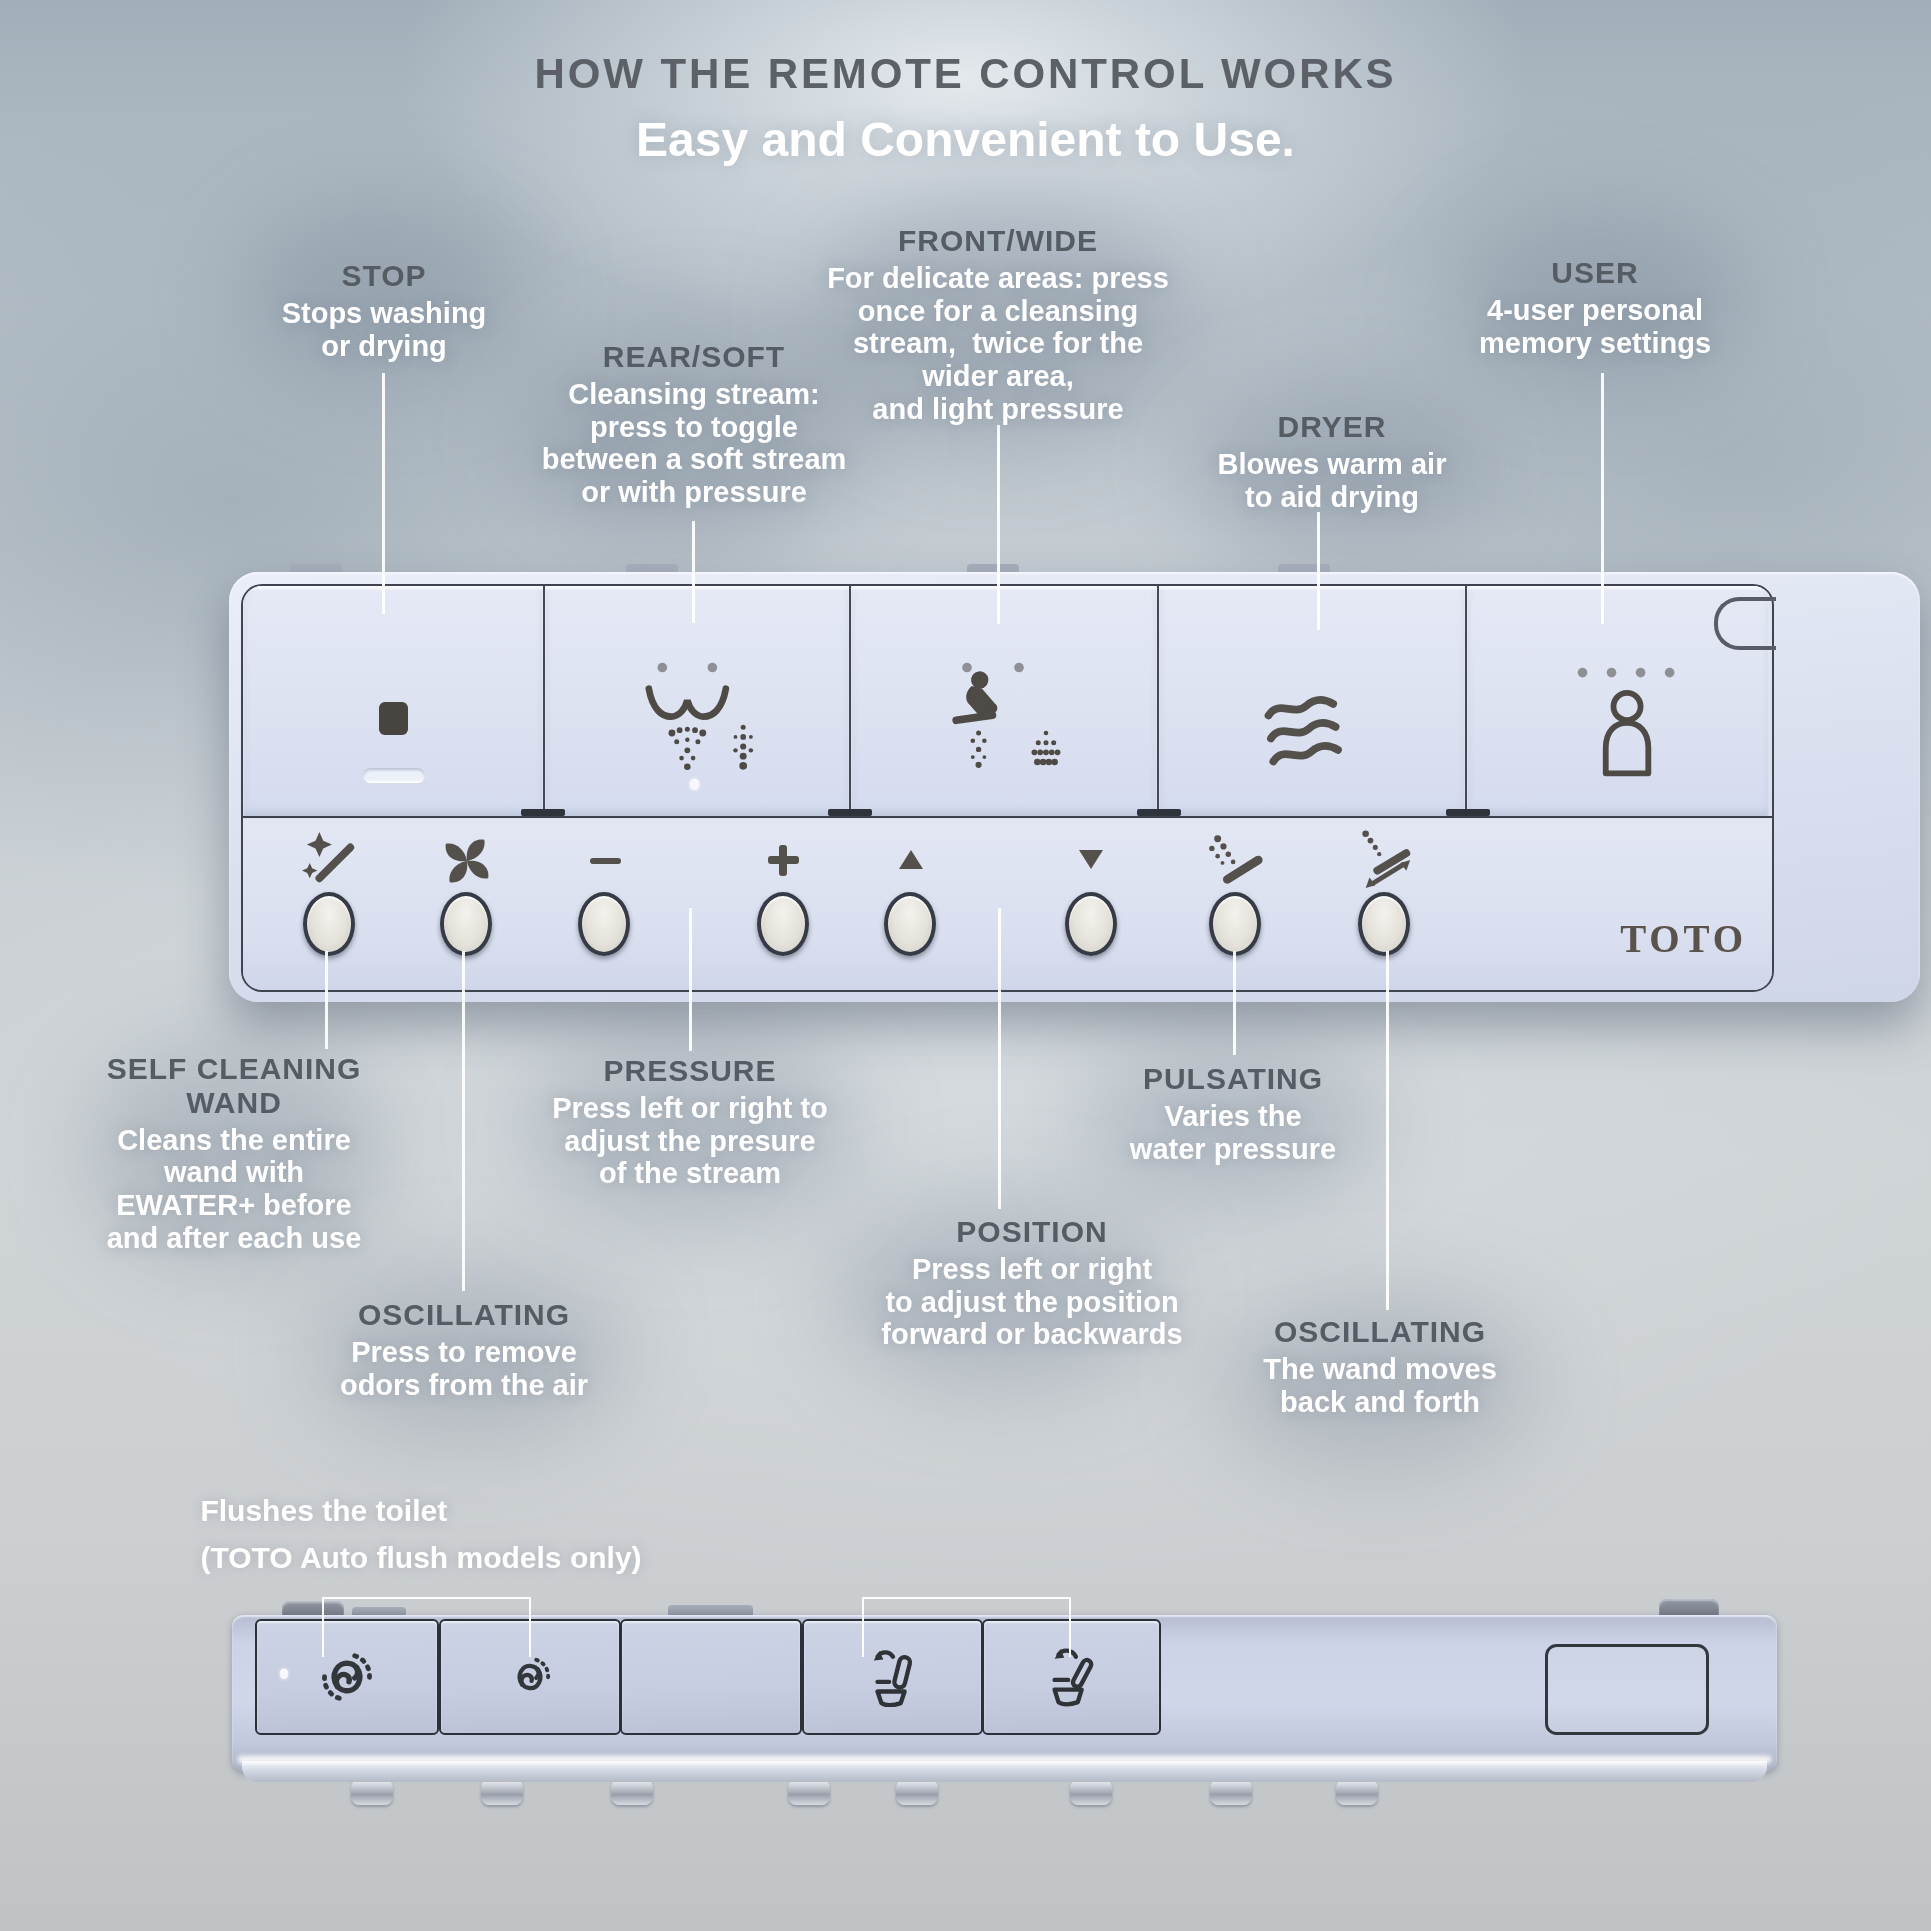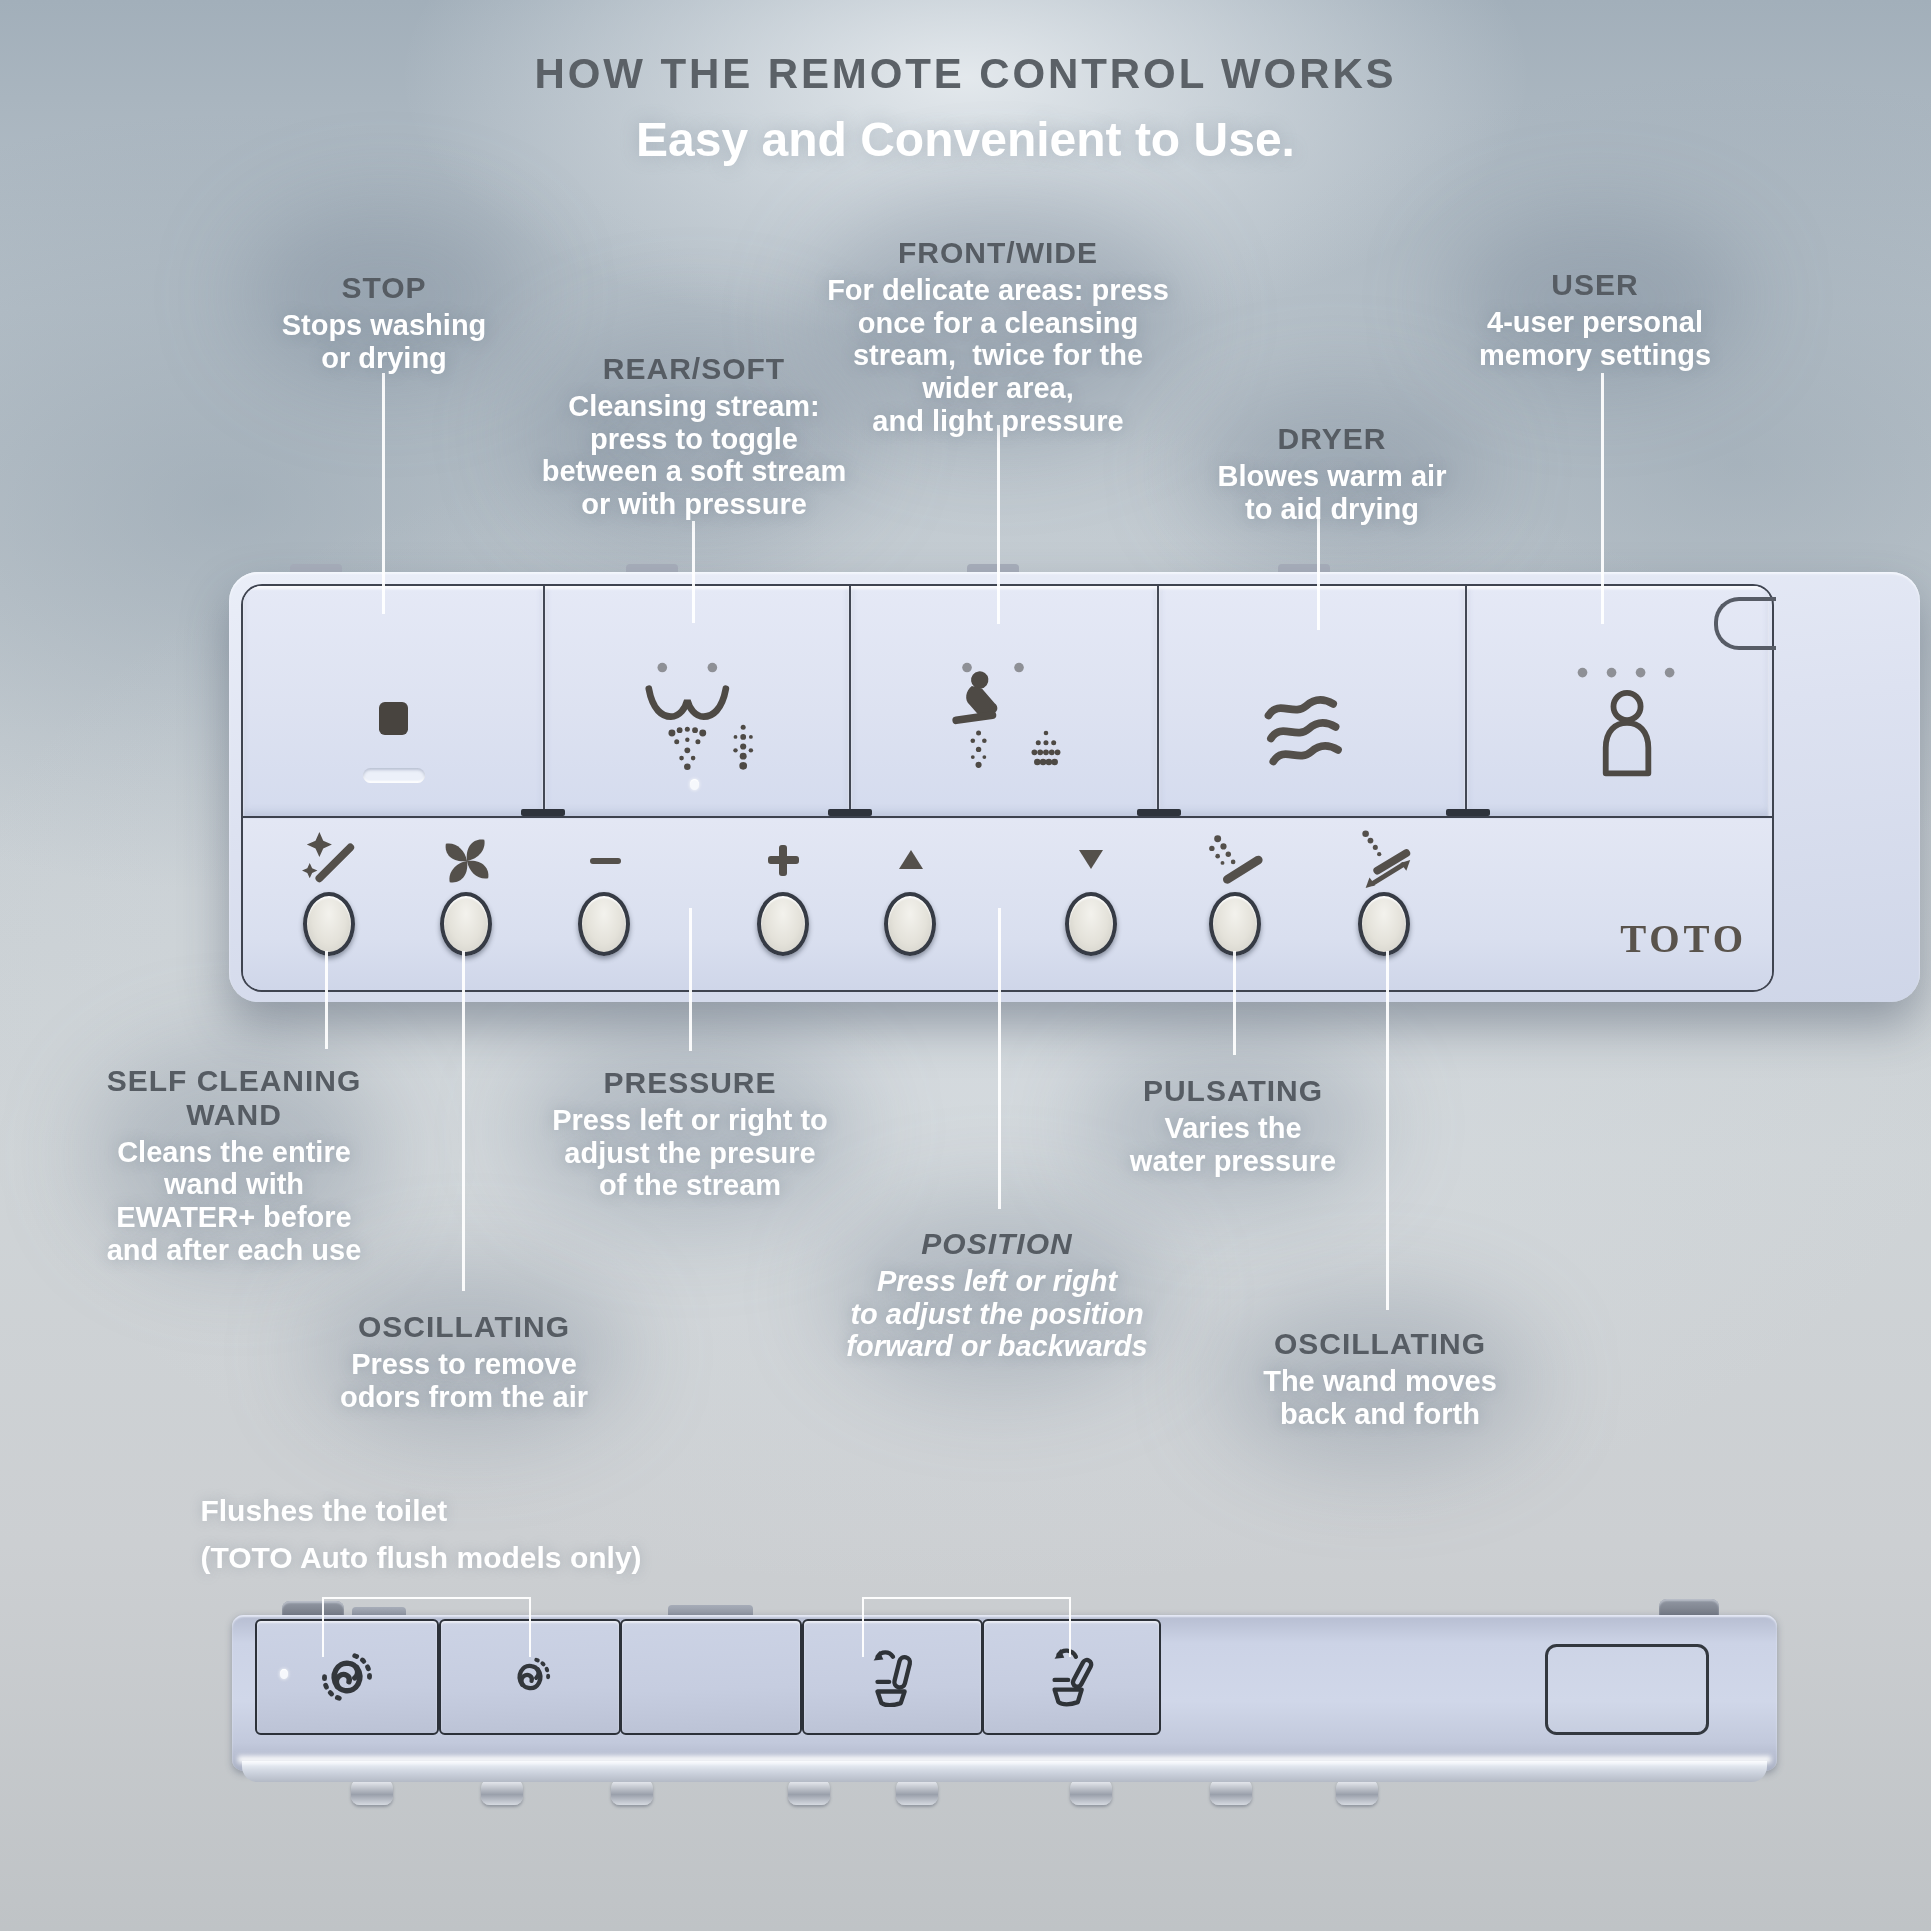--- a/index.html
+++ b/index.html
@@ -11,21 +11,21 @@
       radial-gradient(1448px 821px at 50% 52%, rgba(218,224,229,.55), rgba(218,224,229,0) 72%),
       radial-gradient(966px 628px at 12% 26%, rgba(122,140,155,.38), rgba(122,140,155,0) 62%),
       radial-gradient(966px 628px at 90% 24%, rgba(122,140,155,.34), rgba(122,140,155,0) 62%),
       linear-gradient(180deg,#a2afba 0%,#b8c2ca 16%,#c7ced3 38%,#cfd4d7 60%,#cccfd2 80%,#bfc3c6 100%);
   }
   .blob{position:absolute;border-radius:50%;background:rgba(92,110,126,.26);filter:blur(44px);z-index:1;}
   .title{position:absolute;left:0;right:0;text-align:center;z-index:6;}
   .title .l1{font-size:42px;font-weight:700;letter-spacing:2.9px;color:#5b6167;}
   .title .l2{font-size:48px;font-weight:700;color:#ffffff;margin-top:13.5px;text-shadow:0 0 17.4px rgba(130,145,158,.45);}
   .ann{position:absolute;transform:translateX(-50%);text-align:center;z-index:6;}
-  .ann .t{font-size:30px;font-weight:700;letter-spacing:1px;color:#565c63;white-space:pre-wrap;line-height:1.13;margin-top:12px;}
+  .ann .t{font-size:30px;font-weight:700;letter-spacing:1px;color:#565c63;white-space:pre-wrap;line-height:1.13;}
   .ann .d{font-size:29px;font-weight:700;color:#ffffff;line-height:1.13;margin-top:3.9px;white-space:pre-wrap;text-shadow:0 0 13.5px rgba(110,125,140,.4);}
   .vline{position:absolute;width:2.9px;background:rgba(255,255,255,.93);z-index:5;}
   .cap{position:absolute;transform:translateX(-50%);text-align:left;z-index:6;font-size:30px;font-weight:700;color:#fff;line-height:1.58;white-space:pre-wrap;text-shadow:0 0 11.6px rgba(120,133,146,.4);}
   .bracket{position:absolute;height:58px;border:2.9px solid rgba(255,255,255,.95);border-bottom:none;z-index:5;}
 
   
   .remote{position:absolute;left:229px;top:572px;width:1691px;height:430px;border-radius:29px;z-index:2;
     background:linear-gradient(175deg,#eaeef8 0%,#dde2f1 45%,#cfd6e8 100%);
     box-shadow:0 23px 48px rgba(45,58,80,.38), inset 0 1.9px 1.9px #f4f7fd;}
   .face{position:absolute;left:11.6px;top:11.6px;width:1529px;height:404px;border:2.9px solid #3f4450;border-radius:21px;overflow:hidden;
@@ -329,21 +329,21 @@
     <div class="t">OSCILLATING</div>
     <div class="d">Press to remove
 odors from the air</div>
   </div>
   <div class="ann" style="left:690px;top:1054px;">
     <div class="t">PRESSURE</div>
     <div class="d">Press left or right to
 adjust the presure
 of the stream</div>
   </div>
-  <div class="ann" style="left:997px;top:1215px;font-style:italic;">
+  <div class="ann" style="left:1032px;top:1215px;">
     <div class="t">POSITION</div>
     <div class="d">Press left or right
 to adjust the position
 forward or backwards</div>
   </div>
   <div class="ann" style="left:1233px;top:1062px;">
     <div class="t">PULSATING</div>
     <div class="d">Varies the
 water pressure</div>
   </div>

